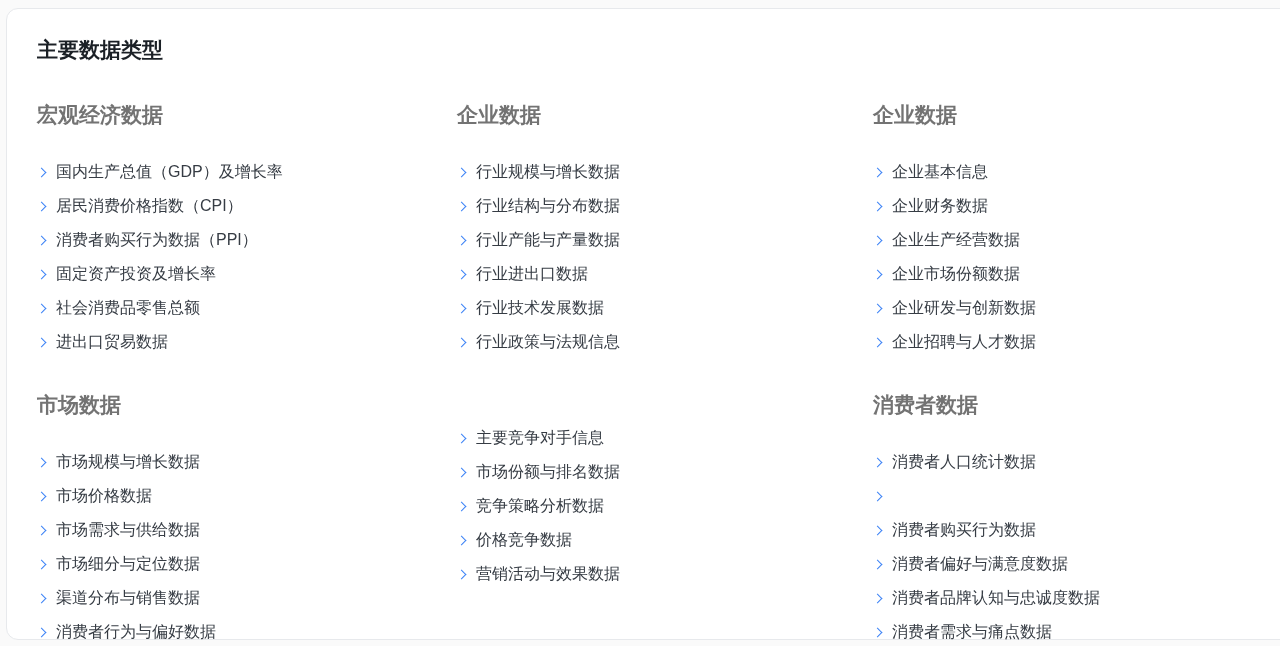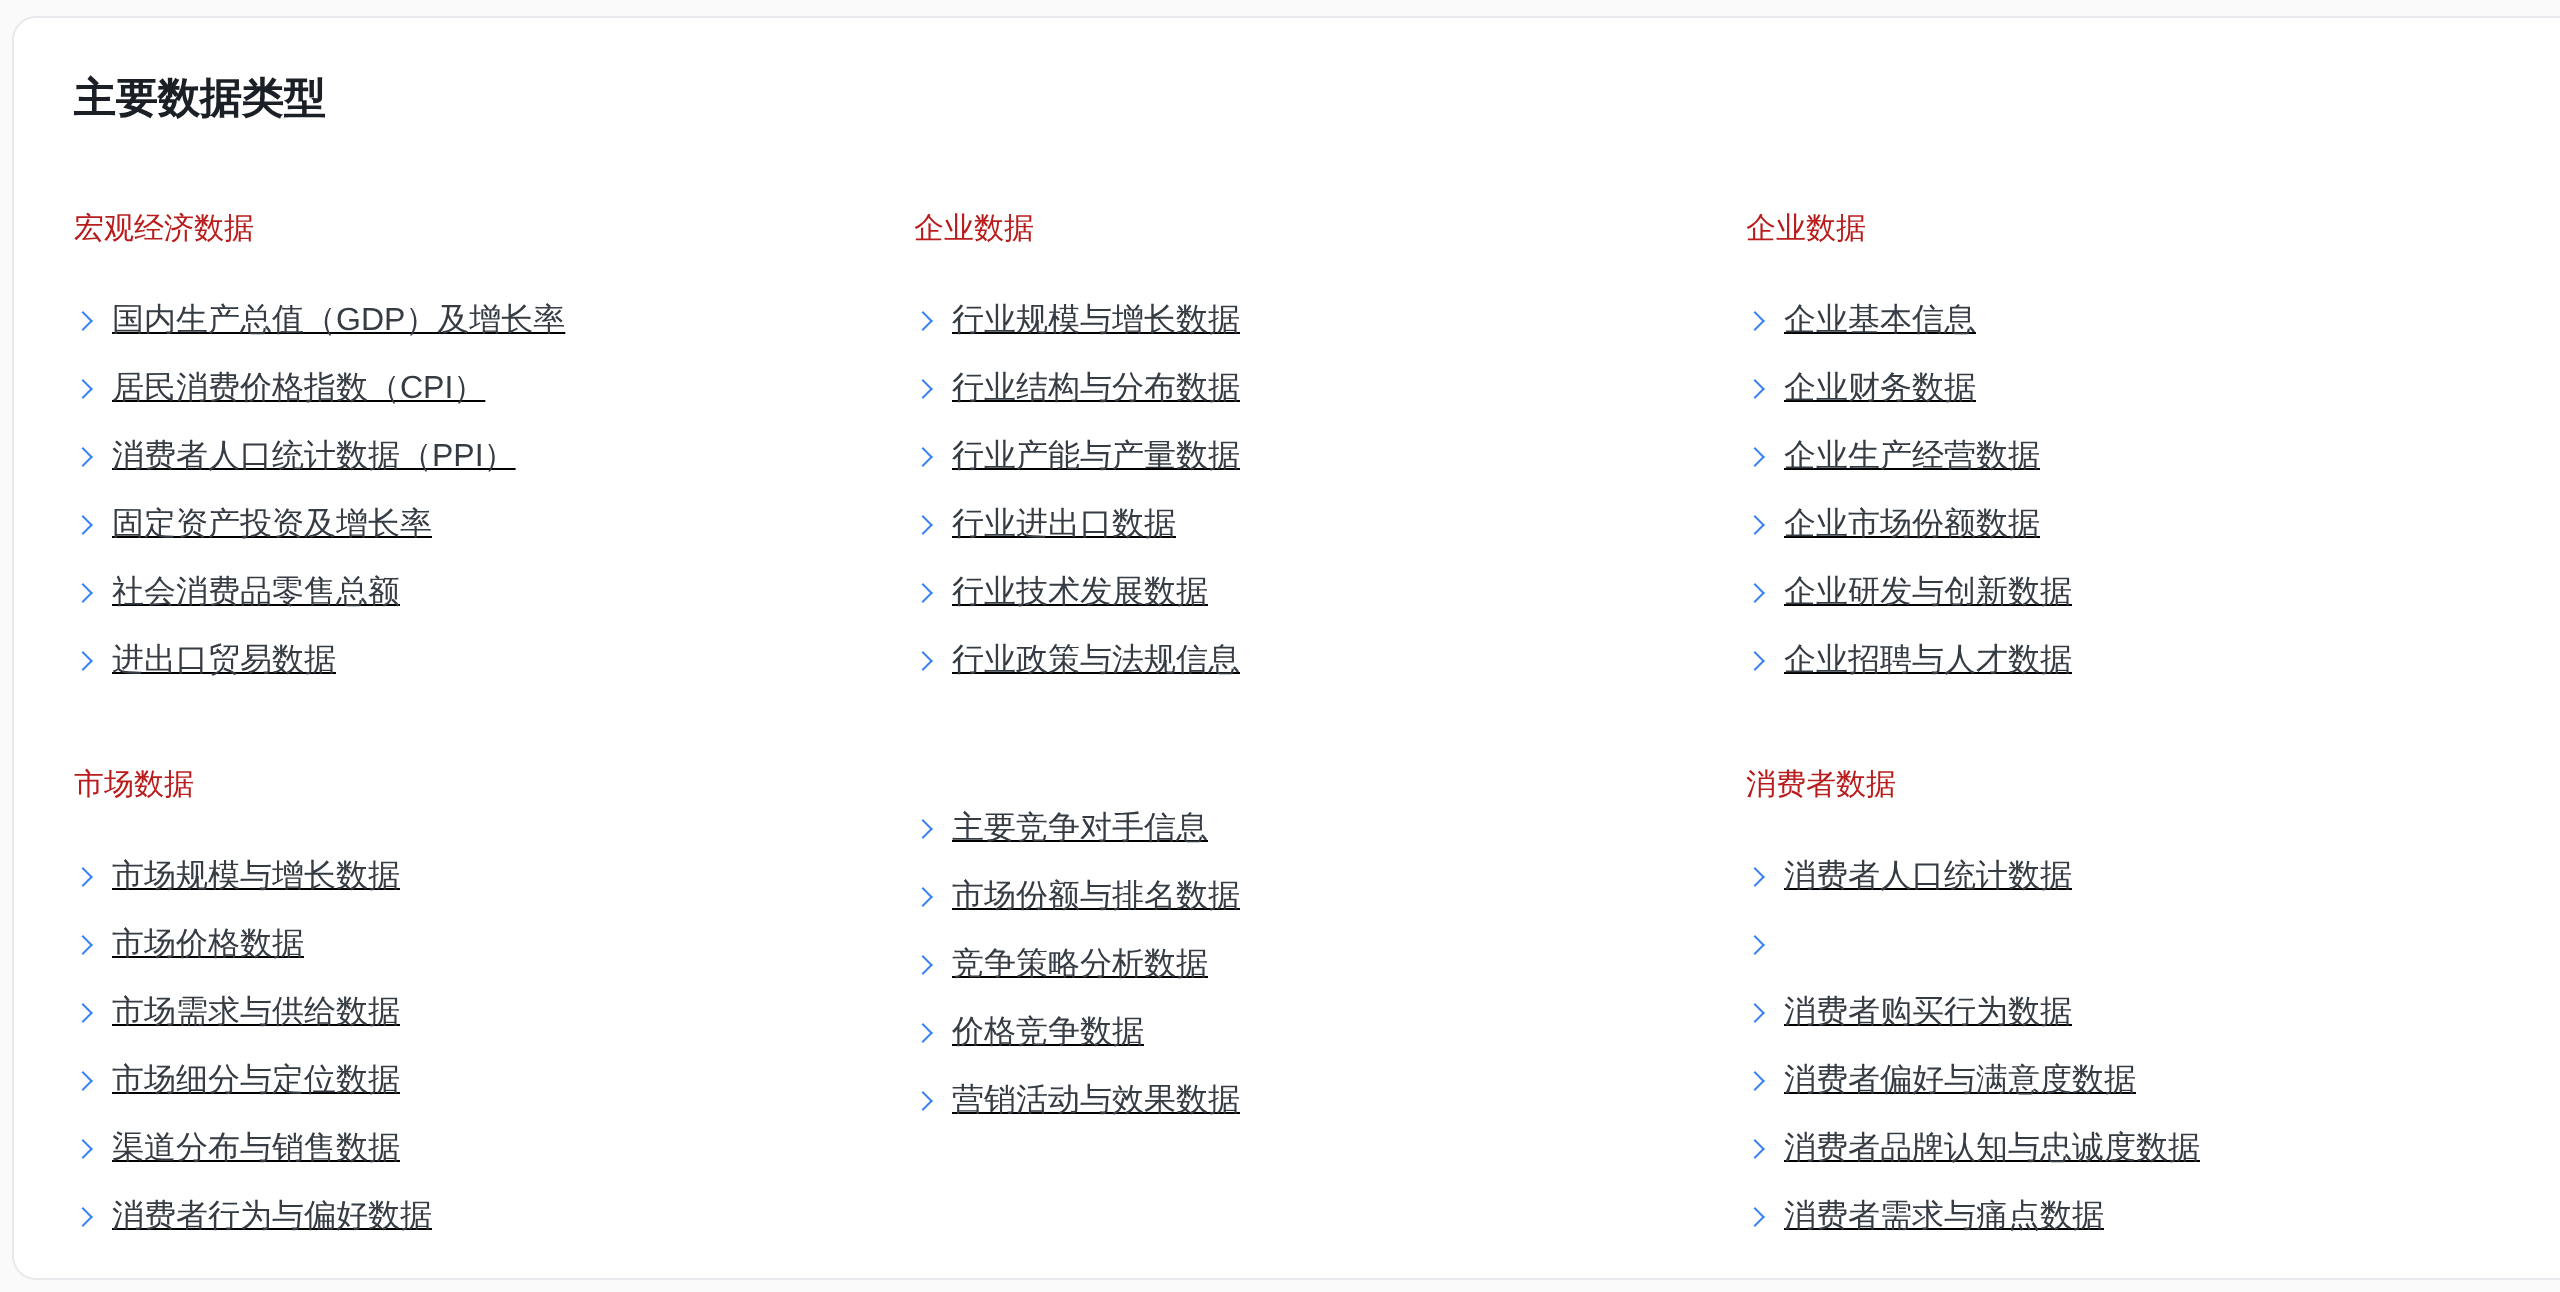--- a/index.html
+++ b/index.html
@@ -20,25 +20,25 @@
     font-size:21px;font-weight:700;color:#1b2026;line-height:26px;
   }
   .grid{
     display:grid;
     grid-template-columns:420px 416px 420px;
     row-gap:34px;
     margin-top:40px;
   }
   .cat-title{
     margin:0;
-    font-size:15px;font-weight:400;line-height:24px;
-    color:#b91c1c;
+    font-size:21px;font-weight:700;line-height:24px;
+    color:#737373;
   }
   .cat-list{
-    list-style:none;margin:16px 0 0 0;padding:0;text-decoration:underline;
+    list-style:none;margin:28px 0 0 0;padding:0;
   }
   .cat-list li{
     display:flex;align-items:center;
     height:34px;
     font-size:16px;color:#363c44;
   }
   .chev{
     width:6px;height:6px;flex:none;
     border-top:1.6px solid #3b82f6;
     border-right:1.6px solid #3b82f6;
@@ -60,21 +60,21 @@
         <li>
             <span class="chev"></span>
             <span>国内生产总值（GDP）及增长率</span>
           </li>
         <li>
             <span class="chev"></span>
             <span>居民消费价格指数（CPI）</span>
           </li>
         <li>
             <span class="chev"></span>
-            <span>消费者人口统计数据（PPI）</span>
+            <span>消费者购买行为数据（PPI）</span>
           </li>
         <li>
             <span class="chev"></span>
             <span>固定资产投资及增长率</span>
           </li>
         <li>
             <span class="chev"></span>
             <span>社会消费品零售总额</span>
           </li>
         <li>

